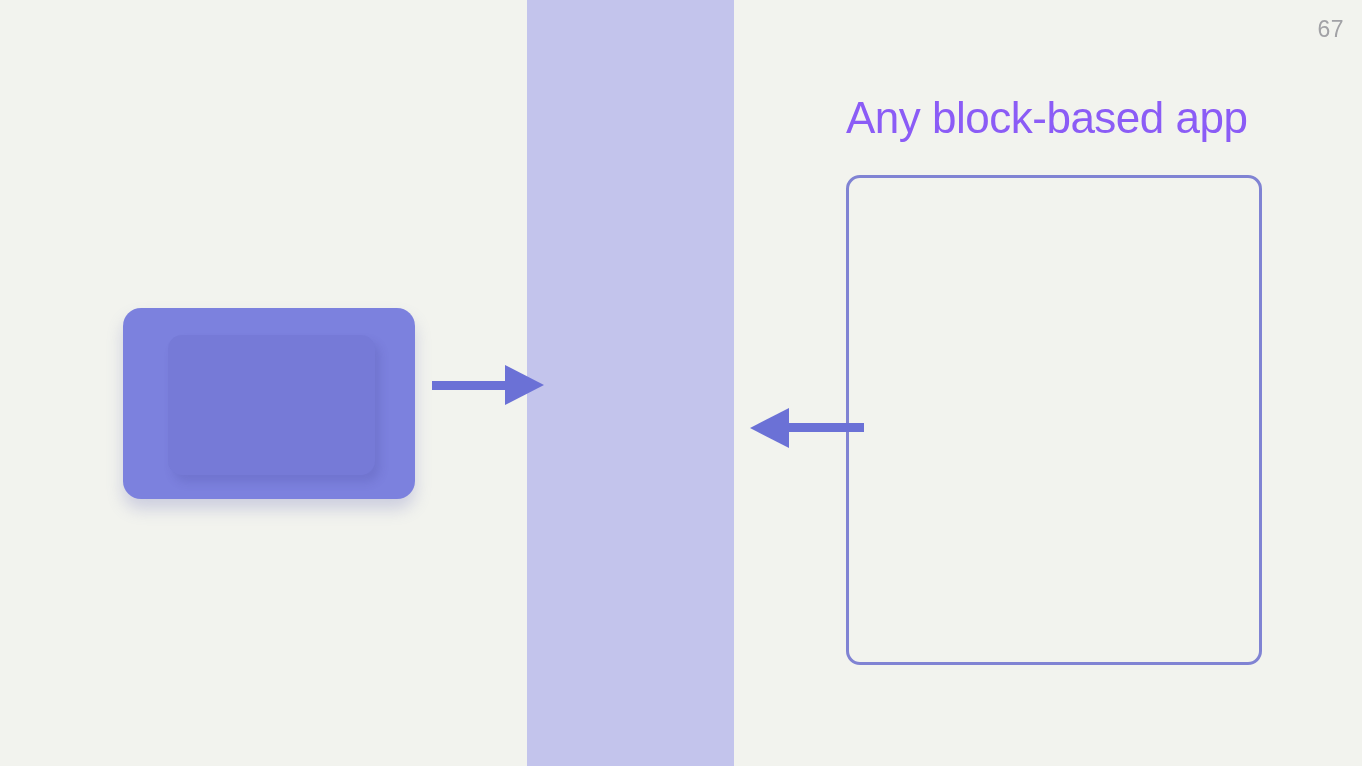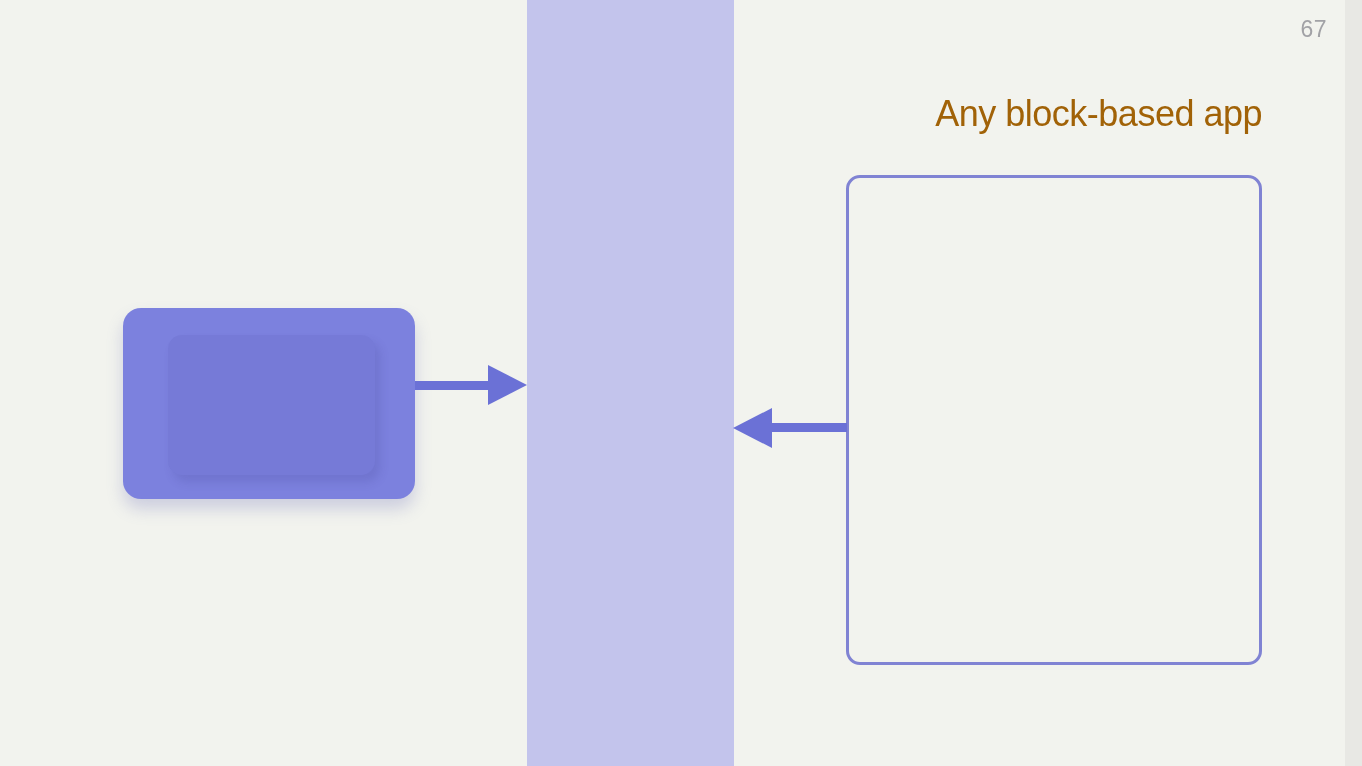--- a/index.html
+++ b/index.html
@@ -3,20 +3,21 @@
 <meta charset="utf-8">
 <style>
   html, body { margin: 0; padding: 0; background: #e8e8e4; }
   .slide {
     position: relative;
     width: 1345px;
     height: 766px;
     background: #f2f3ee;
     overflow: hidden;
     font-family: "Liberation Sans", sans-serif;
+    padding-left: 17px;
   }
 
   .center-band {
     position: absolute;
     left: 527px;
     top: 0;
     width: 207px;
     height: 766px;
     background: #c3c4ec;
   }
@@ -25,25 +26,25 @@
     position: absolute;
     top: 16px;
     right: 18px;
     font-size: 23px;
     color: #a2a2a6;
     letter-spacing: 0.5px;
   }
 
   .heading {
     position: absolute;
-    color: #a16207;
-    font-size: 36px;
+    color: #8b5cf6;
+    font-size: 44px;
     font-weight: 500;
     line-height: 1.1;
-    text-align: right;
+    text-align: left;
     letter-spacing: -0.5px;
     white-space: nowrap;
   }
   .heading-left {
     left: 123px;
     top: 234px;
     width: 292px;
   }
   .heading-right {
     left: 846px;

